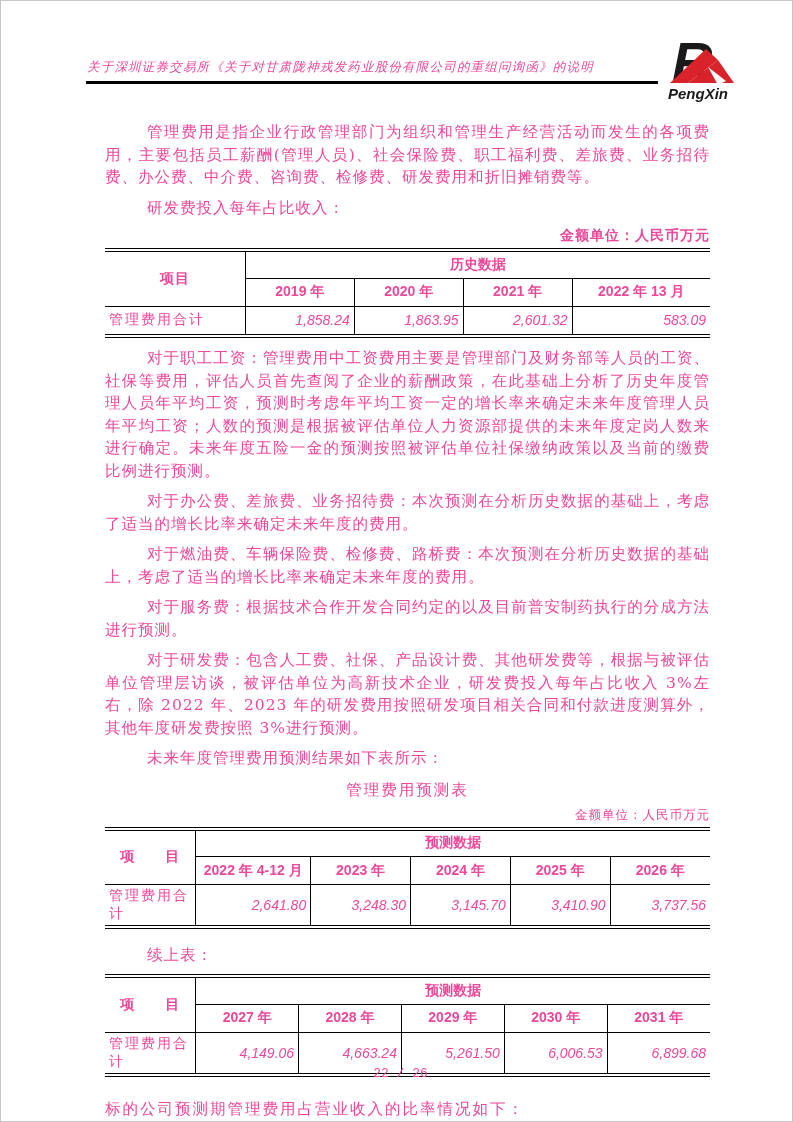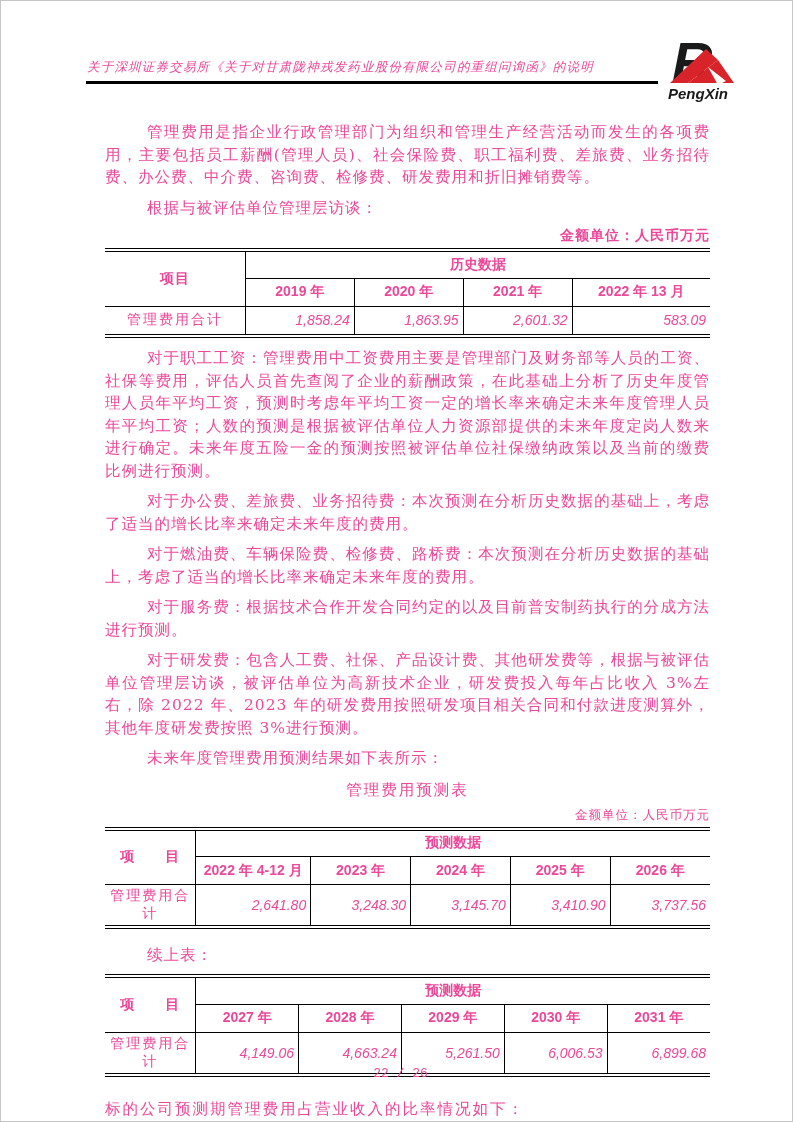--- a/index.html
+++ b/index.html
@@ -35,21 +35,21 @@
     border-top:4px double #000; border-bottom:4px double #000;
   }
   table.fin-table th, table.fin-table td {
     border:1px solid #000; padding:2px 4px; overflow:hidden;
   }
   table.fin-table th { font-size:14px; font-weight:bold; text-align:center; height:28px;
     font-family:"Liberation Sans","DejaVu Sans","DejaVu Serif",sans-serif; }
   table.fin-table td { height:30px; font-size:14px; }
   table.fin-table tr > *:first-child { border-left:none; }
   table.fin-table tr > *:last-child { border-right:none; }
-  td.row-label { text-align:center; letter-spacing:2px; padding-left:6px; }
+  td.row-label { text-align:left; letter-spacing:2px; padding-left:6px; }
   td.num {
     text-align:right; padding-right:2px;
     font-family:"Liberation Sans","DejaVu Sans",sans-serif; font-size:14.5px;font-style:italic;
   }
   th.item-th { letter-spacing:1px; }
   
   .footer {
     position:absolute; left:8px; right:0; bottom:40px; text-align:center;
     font-size:13px; font-family:Liberation Mono, monospace;
   }
@@ -69,21 +69,21 @@
         <polygon points="40,50 70,27 86,50" fill="#d8232a"></polygon>
         <polygon points="60,34 78,48 70,52" fill="#ffffff"></polygon>
         <text x="20" y="66" font-family="Liberation Sans, DejaVu Sans, sans-serif" font-size="15" font-weight="bold" font-style="italic" fill="#1a1a1a">PengXin</text>
       </svg>
     </div>
   </div>
 
   <div class="content">
 
     <p class="para">管理费用是指企业行政管理部门为组织和管理生产经营活动而发生的各项费用，主要包括员工薪酬(管理人员)、社会保险费、职工福利费、差旅费、业务招待费、办公费、中介费、咨询费、检修费、研发费用和折旧摊销费等。</p>
-    <p class="para">根据与被评估单位管理层访谈：</p>
+    <p class="para">研发费投入每年占比收入：</p>
 
     <div class="unit-label bold">金额单位：人民币万元</div>
 
     <table class="fin-table">
       <colgroup>
         <col style="width:23.2%">
           <col style="width:18%">
           <col style="width:18%">
           <col style="width:18%">
           <col style="width:22.8%">

